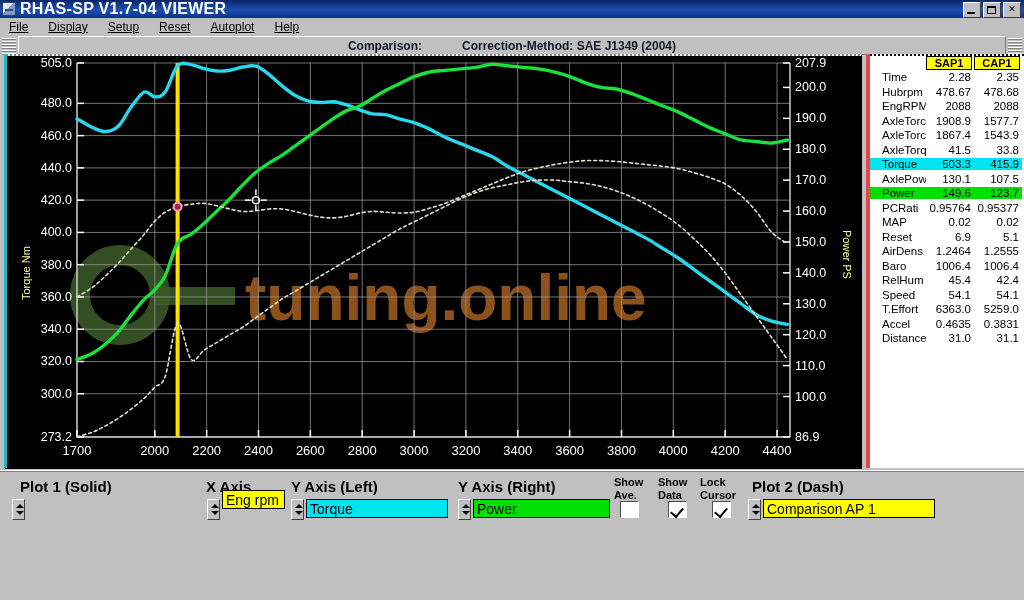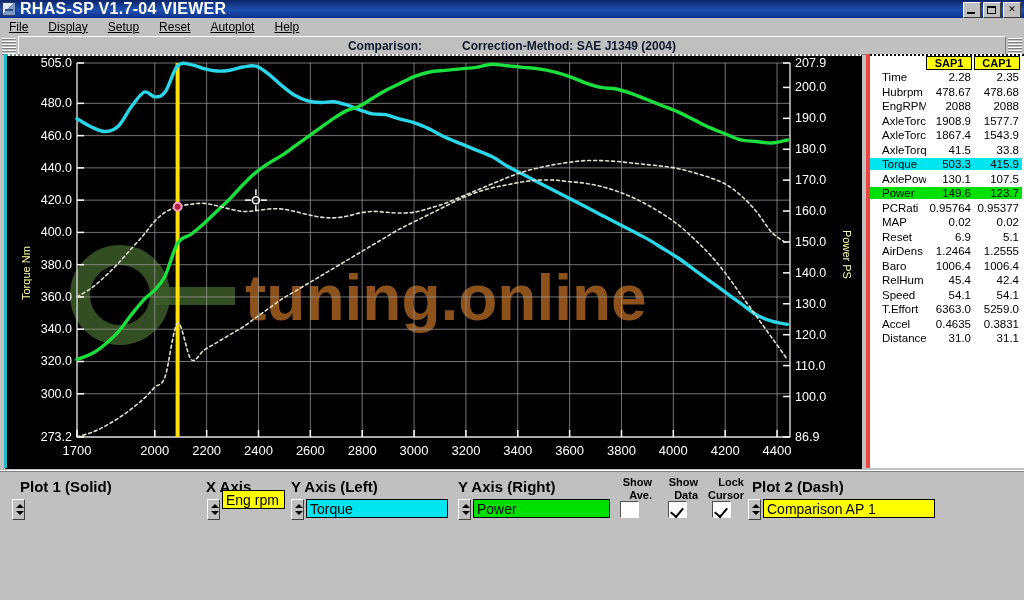--- a/index.html
+++ b/index.html
@@ -104,21 +104,21 @@
   .dp-row.hl-cyan .lbl,.dp-row.hl-cyan .v{background:#00e5f0;}
   .dp-row.hl-green .lbl,.dp-row.hl-green .v{background:#00e000;}
 
   
   .bottom{
     position:absolute;left:0;top:470px;width:1024px;height:130px;background:#c0c0c0;
   }
   .bot-sep{position:absolute;left:0;top:0;width:1024px;height:2px;
     border-top:1px solid #fff;border-bottom:1px solid #808080;box-sizing:border-box;}
   .grp-title{position:absolute;font-weight:bold;font-size:15px;color:#000;white-space:nowrap;}
-  .mini-title{position:absolute;font-weight:bold;font-size:11px;color:#000;white-space:nowrap;text-align:right;}
+  .mini-title{position:absolute;font-weight:bold;font-size:11px;color:#000;white-space:nowrap;text-align:left;}
 
   .spin{
     position:absolute;width:13px;height:21px;background:#c0c0c0;
     border-top:1px solid #fff;border-left:1px solid #fff;
     border-right:1px solid #404040;border-bottom:1px solid #404040;box-sizing:border-box;
   }
   .spin:before,.spin:after{
     content:"";position:absolute;left:2.5px;width:0;height:0;
     border-left:4px solid transparent;border-right:4px solid transparent;
   }

